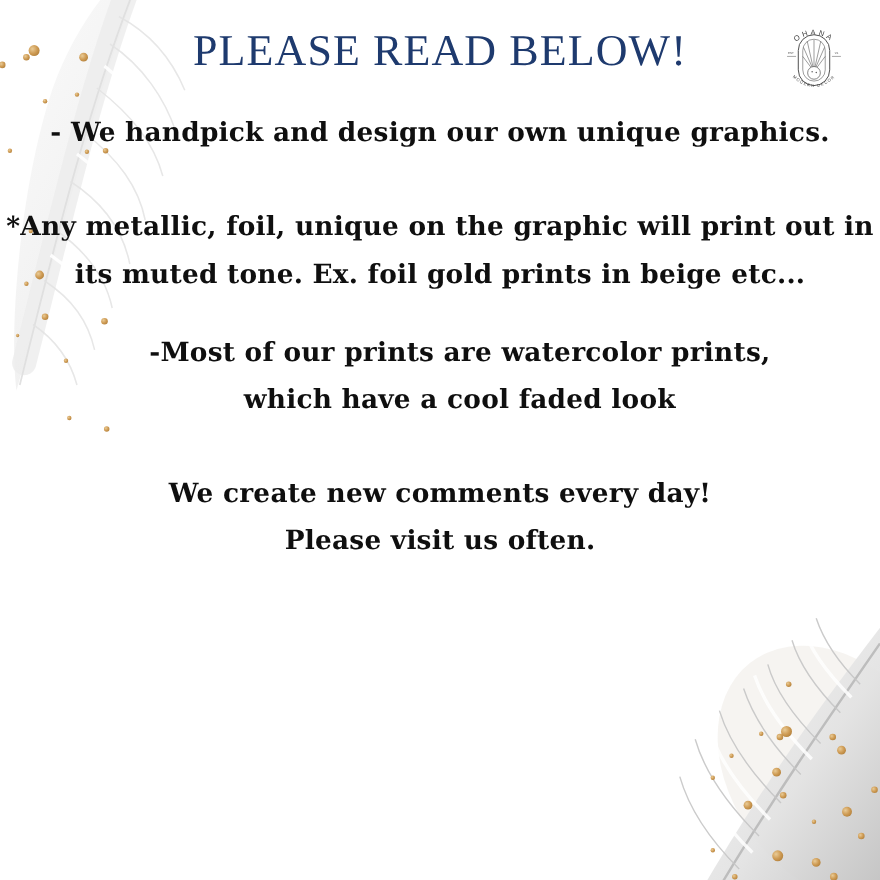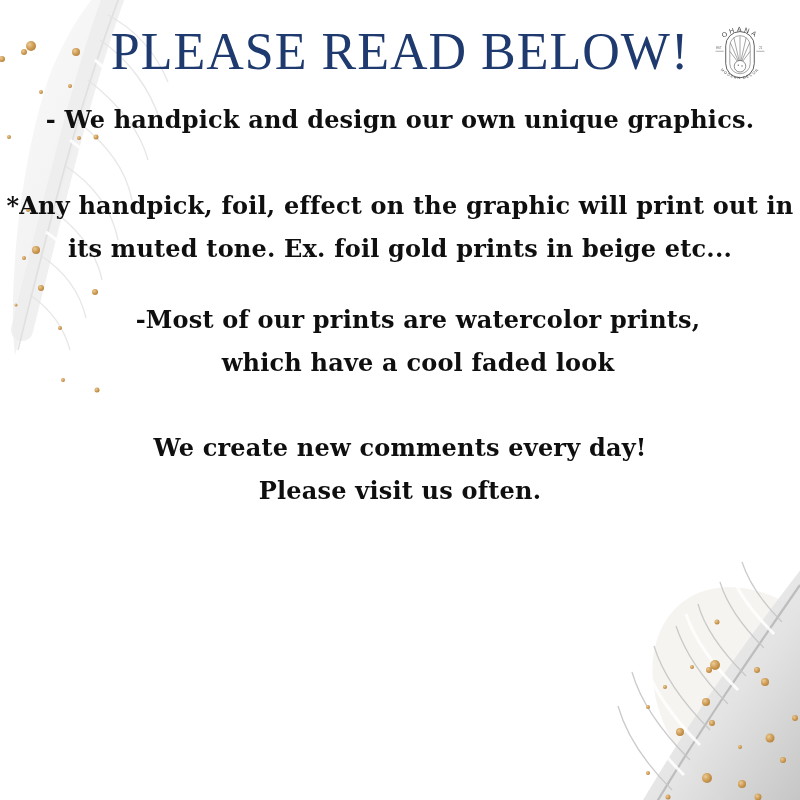--- a/index.html
+++ b/index.html
@@ -9,21 +9,21 @@
     font-family:"DejaVu Serif", serif;
   }
   
   #decor{position:absolute;inset:0;width:800px;height:800px;pointer-events:none;}
 
   
   .page-title{
     position:absolute;top:22px;left:0;width:800px;
     text-align:center;
     font-family:"Liberation Serif", serif;
-    font-size:52px;font-weight:400;letter-spacing:1px;
+    font-size:40px;font-weight:400;letter-spacing:1px;
     color:#1e3a6e;
     margin:0;
   }
   .logo{
     position:absolute;top:8px;right:26px;width:68px;height:92px;
   }
 
   
   .notice-body{
     position:absolute;top:98px;left:0;right:0;
@@ -190,21 +190,21 @@
       <textPath href="#arcBottom" startOffset="50%" text-anchor="middle">MODERN DECOR</textPath>
     </text>
   </svg>
 </div>
 
 <main class="notice-body">
   <p class="para p1">
     <span class="line">- We handpick and design our own unique graphics.</span>
   </p>
   <p class="para p3">
-    <span class="line">*Any handpick, foil, effect on the graphic will print out in</span>
+    <span class="line">*Any metallic, foil, unique on the graphic will print out in</span>
     <span class="line">its muted tone. Ex. foil gold prints in beige etc...</span>
   </p>
   <p class="para p4">
     <span class="line">-Most of our prints are watercolor prints,</span>
     <span class="line">which have a cool faded look</span>
   </p>
   <p class="para p6">
     <span class="line">We create new comments every day!</span>
     <span class="line">Please visit us often.</span>
   </p>

